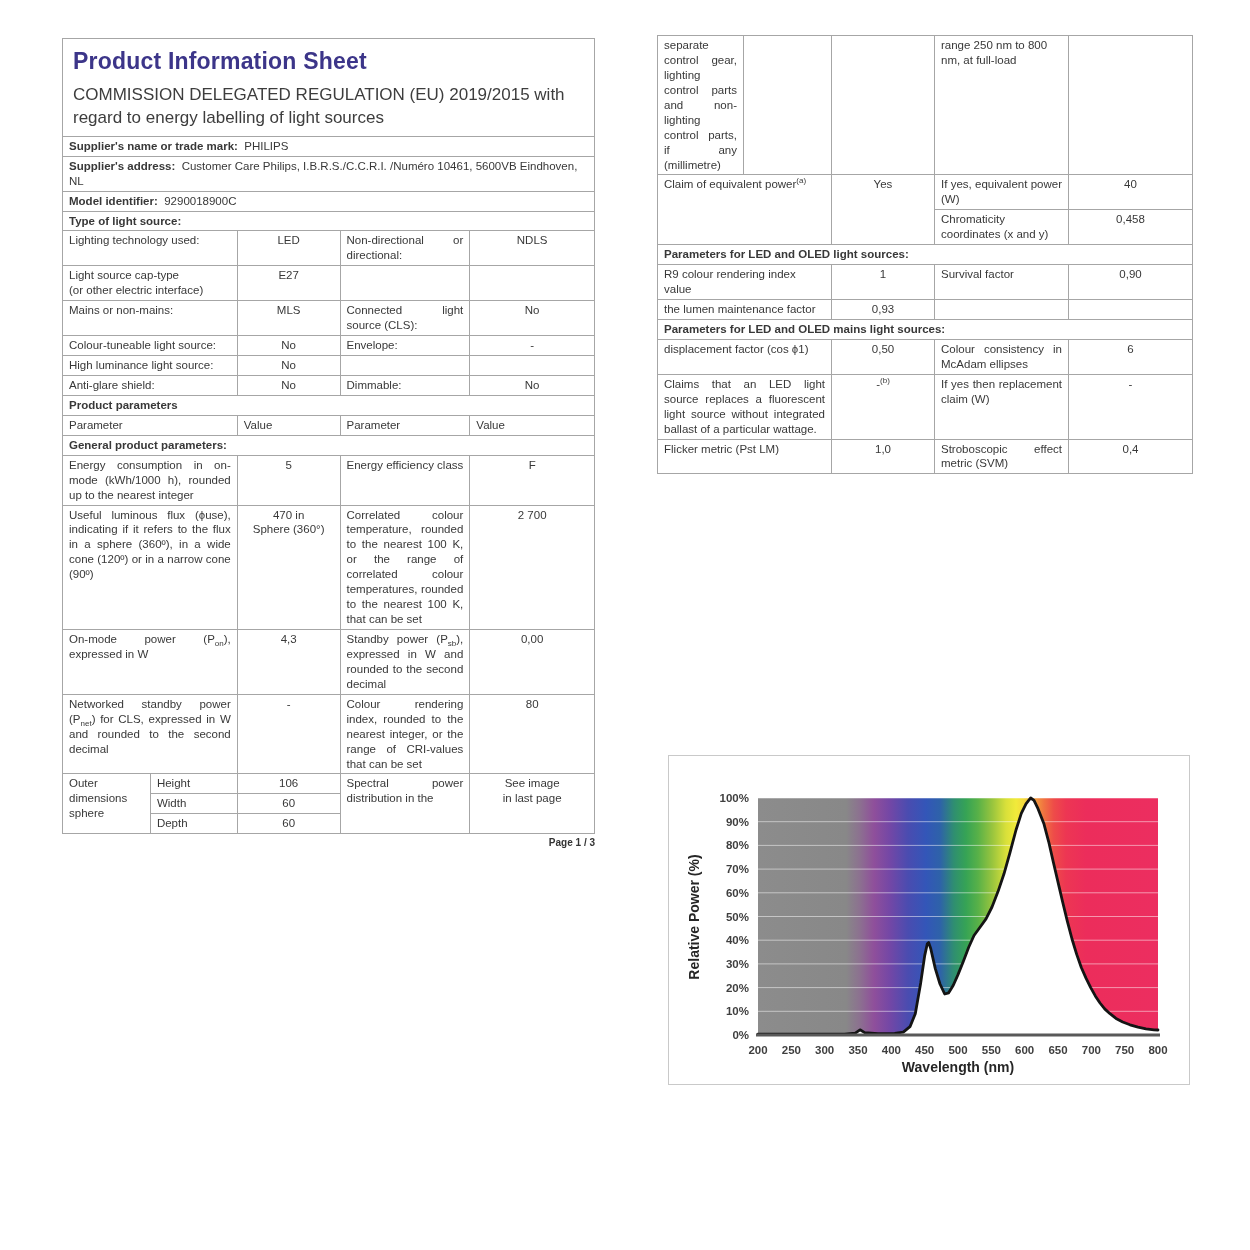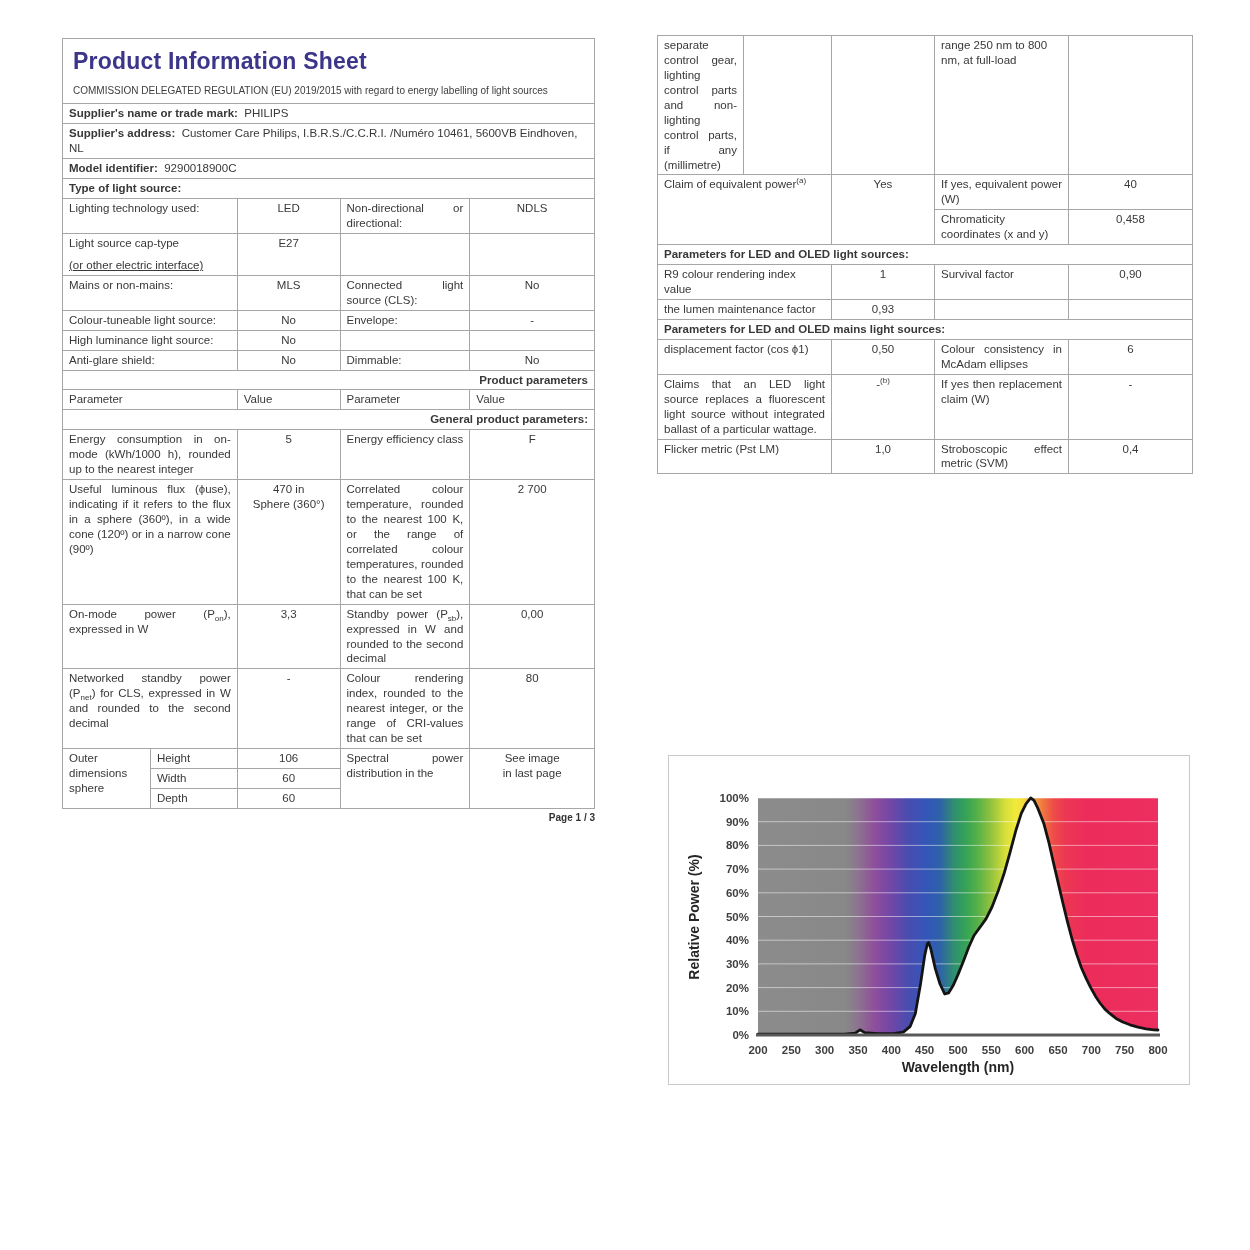--- a/index.html
+++ b/index.html
@@ -10,26 +10,26 @@
   }
   
   table{border-collapse:collapse;table-layout:fixed;}
   td{
     border:1px solid #a6a6a6;padding:2px 6px;font-size:11.5px;line-height:1.3;
     vertical-align:top;word-wrap:break-word;
   }
   .val{text-align:center;}
   .just{text-align:justify;}
   .bold{font-weight:700;}
-  .center{text-align:right;}
+  .center{text-align:left;}
   .title-cell{padding:8px 10px 6px 10px;}
   .doc-title{font-size:23px;font-weight:700;color:#3c3589;letter-spacing:.2px;}
-  .doc-subtitle{font-size:10px;margin-top:7px;color:#3d3d3d;line-height:1.35;}
+  .doc-subtitle{font-size:17px;margin-top:7px;color:#3d3d3d;line-height:1.35;}
   .lbl{font-weight:700;}
-  .cap-line2{margin-top:7px;text-decoration:underline;}
+  .cap-line2{}
   sub,sup{font-size:8px;line-height:0;}
   
   #left-col{position:absolute;left:62px;top:38px;width:533px;}
   #right-col{position:absolute;left:657px;top:35px;width:608px;}
   #page-num{text-align:right;margin-top:3px;font-size:10px;font-weight:600;color:#333;}
   .footnotes{margin-top:8px;font-size:10.5px;color:#3d3d3d;}
   .footnotes .fn{margin-top:4px;}
   .fn-dash{font-size:7.5px;vertical-align:1px;}
   
   #chart-box{
@@ -142,21 +142,21 @@
       <td colspan="2" class="just">Useful luminous flux (ϕuse), indicating if it refers to the flux in a sphere (360º), in a wide cone (120º) or in a narrow cone (90º)</td>
       <td class="val">
         <div>470 in</div>
         <div>Sphere (360°)</div>
       </td>
       <td class="just">Correlated colour temperature, rounded to the nearest 100 K, or the range of correlated colour temperatures, rounded to the nearest 100 K, that can be set</td>
       <td class="val">2 700</td>
     </tr>
     <tr>
       <td colspan="2" class="just"><span>On-mode power (P</span><sub>on</sub><span>), expressed in W</span></td>
-      <td class="val">3,3</td>
+      <td class="val">4,3</td>
       <td class="just"><span>Standby power (P</span><sub>sb</sub><span>), expressed in W and rounded to the second decimal</span></td>
       <td class="val">0,00</td>
     </tr>
     <tr>
       <td colspan="2" class="just"><span>Networked standby power (P</span><sub>net</sub><span>) for CLS, expressed in W and rounded to the second decimal</span></td>
       <td class="val">-</td>
       <td class="just">Colour rendering index, rounded to the nearest integer, or the range of CRI-values that can be set</td>
       <td class="val">80</td>
     </tr>
     <tr>

